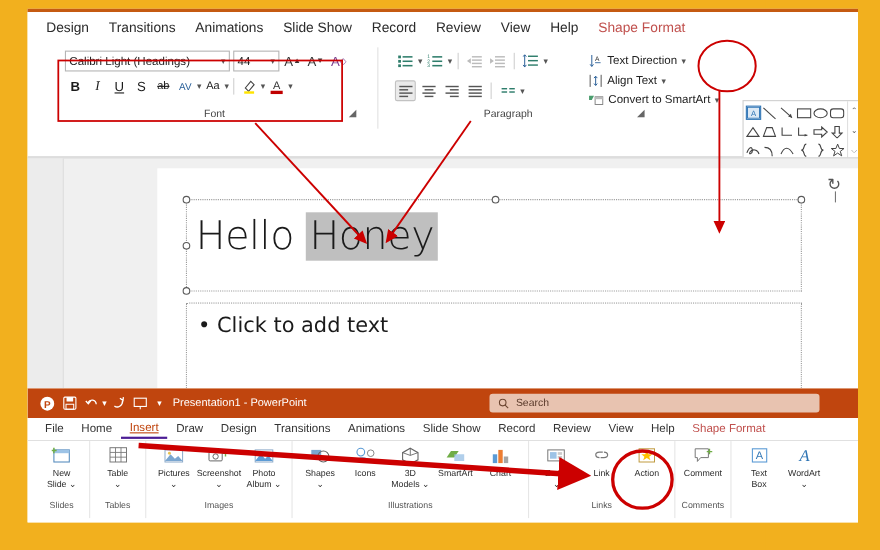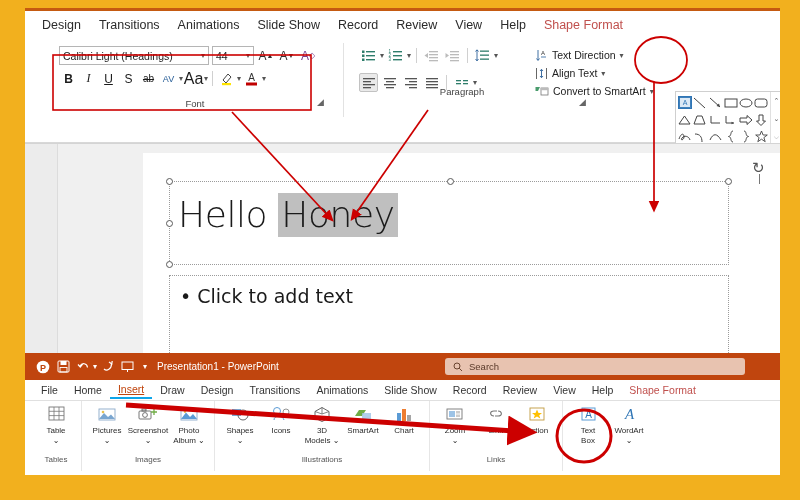--- a/index.html
+++ b/index.html
@@ -213,21 +213,21 @@
   }
 
   .btabs {
     position: absolute; left: 0; top: 27px; width: 100%; height: 21px;
     background: #fff;
     border-bottom: 1px solid #e0e0e0;
     display: flex; align-items: center; padding-left: 8px;
     font-size: 10.5px; color: #333;
   }
   .btabs .tab { padding: 2px 8px; white-space: nowrap; }
-  .btabs .tab.active { color: #C0450E; border-bottom: 2px solid #0ea5e9; text-decoration: underline; }
+  .btabs .tab.active { color: #C0450E; border-bottom: 2px solid #4c1d95; text-decoration: underline; }
   .btabs .tab.ctx { color: #C0504D; }
 
   .bribbon {
     position: absolute; left: 0; top: 48px; width: 100%; height: 74px;
     background: #fff;
     display: flex; align-items: flex-start;
     padding-left: 6px;
   }
   .bgroup {
     position: relative;
@@ -291,21 +291,21 @@
           <span class="icon-btn" style="color:#7b3f8f">A<sub style="font-size:8px">◇</sub></span>
         </div>
         <div class="font-row2">
           <span class="fbtn" style="font-weight:bold">B</span>
           <span class="fbtn" style="font-style:italic;font-family:'Liberation Serif',serif">I</span>
           <span class="fbtn" style="text-decoration:underline">U</span>
           <span class="fbtn">S</span>
           <span class="fbtn" style="text-decoration:line-through;font-size:10px">ab</span>
           <span class="fbtn" style="font-size:9px;color:#2a6099">AV</span>
           <span class="chev">▾</span>
-          <span class="fbtn" style="font-size:16px">Aa</span>
+          <span class="fbtn" style="font-size:10px">Aa</span>
           <span class="chev">▾</span>
           <span class="sep-v"></span>
           <span class="fbtn">
             <svg width="15" height="15" viewBox="0 0 15 15">
               <path d="M4 9 L9 3 L12 6 L7 12 Z" fill="none" stroke="#444" stroke-width="1"></path>
               <rect x="3" y="12" width="9" height="2.2" fill="#FFE400"></rect>
             </svg>
           </span>
           <span class="chev">▾</span>
           <span class="fbtn">
@@ -446,21 +446,21 @@
               <svg width="14" height="13" viewBox="0 0 14 13">
                 <path d="M0.5 2 L5 2 L3 6 L0.5 6 Z" fill="#4a9c6d"></path>
                 <rect x="6" y="3" width="7" height="7" fill="none" stroke="#777" stroke-width="0.8"></rect>
                 <rect x="6" y="3" width="7" height="2.2" fill="#bbb"></rect>
               </svg>
               <span>Convert to SmartArt</span>
               <span class="chev">▾</span>
             </div>
           </div>
         </div>
-        <div class="grp-label" style="top:44px; left:-20px; width:250px">Paragraph</div>
+        <div class="grp-label" style="top:56px; left:-20px; width:250px">Paragraph</div>
         <div class="dlg-launcher" style="left:222px; top:55px">◢</div>
       </div>
 
       <div class="grp-shapes">
         <div class="shapes-box">
           <div class="shapes-grid">
             <span class="shape-sel">
               <svg width="12" height="11" viewBox="0 0 12 11">
                   <rect x="0.5" y="0.5" width="11" height="10" fill="none" stroke="#2f75b5" stroke-width="0.9"></rect>
                   <text x="6" y="8" font-size="7" text-anchor="middle" fill="#2f75b5" font-family="Liberation Sans">A</text>
@@ -647,20 +647,36 @@
       <span class="tab">Slide Show</span>
       <span class="tab">Record</span>
       <span class="tab">Review</span>
       <span class="tab">View</span>
       <span class="tab">Help</span>
       <span class="tab ctx">Shape Format</span>
     </div>
 
     <div class="bribbon">
 
+      <div class="bgroup">
+        <div class="bitems">
+          <div class="bitem">
+            <span class="ic">
+              <svg width="19" height="19" viewBox="0 0 19 19">
+                  <rect x="2" y="4" width="14" height="11" fill="none" stroke="#5a8fbf" stroke-width="1"></rect>
+                  <rect x="2" y="4" width="14" height="3" fill="#9dc3e6"></rect>
+                  <path d="M2 2 L2 7 M-0.5 4.5 L4.5 4.5" stroke="#70ad47" stroke-width="1.4"></path>
+                </svg>
+            </span>
+            <span class="lb">New
+Slide ⌄</span>
+          </div>
+        </div>
+        <div class="gl">Slides</div>
+      </div>
 
       <div class="bgroup">
         <div class="bitems">
           <div class="bitem">
             <span class="ic">
               <svg width="19" height="18" viewBox="0 0 19 18">
                   <rect x="2" y="2" width="15" height="13" fill="none" stroke="#777" stroke-width="0.9"></rect>
                   <line x1="2" y1="6.3" x2="17" y2="6.3" stroke="#777" stroke-width="0.8"></line>
                   <line x1="2" y1="10.6" x2="17" y2="10.6" stroke="#777" stroke-width="0.8"></line>
                   <line x1="7" y1="2" x2="7" y2="15" stroke="#777" stroke-width="0.8"></line>
@@ -798,20 +814,34 @@
                   <rect x="3" y="2" width="14" height="12" fill="#fff" stroke="#c09a3e" stroke-width="0.9"></rect>
                   <path d="M10 3.5 L11.5 7 L15 7 L12.2 9.2 L13.3 12.5 L10 10.4 L6.7 12.5 L7.8 9.2 L5 7 L8.5 7 Z" fill="#ffc000"></path>
                 </svg>
             </span>
             <span class="lb">Action</span>
           </div>
         </div>
         <div class="gl">Links</div>
       </div>
 
+      <div class="bgroup">
+        <div class="bitems">
+          <div class="bitem">
+            <span class="ic">
+              <svg width="20" height="16" viewBox="0 0 20 16">
+                  <path d="M3 2 L15 2 L15 10 L8 10 L5 13.5 L5 10 L3 10 Z" fill="none" stroke="#777" stroke-width="0.9"></path>
+                  <path d="M16 2 L16 7 M13.5 4.5 L18.5 4.5" stroke="#70ad47" stroke-width="1.2"></path>
+                </svg>
+            </span>
+            <span class="lb">Comment</span>
+          </div>
+        </div>
+        <div class="gl">Comments</div>
+      </div>
 
       <div class="bgroup">
         <div class="bitems">
           <div class="bitem">
             <span class="ic">
               <svg width="19" height="16" viewBox="0 0 19 16">
                   <rect x="3" y="2" width="13" height="12" fill="#fff" stroke="#5b9bd5" stroke-width="1"></rect>
                   <text x="9.5" y="11.5" font-size="10" text-anchor="middle" fill="#2f75b5" font-family="Liberation Sans">A</text>
                 </svg>
             </span>

